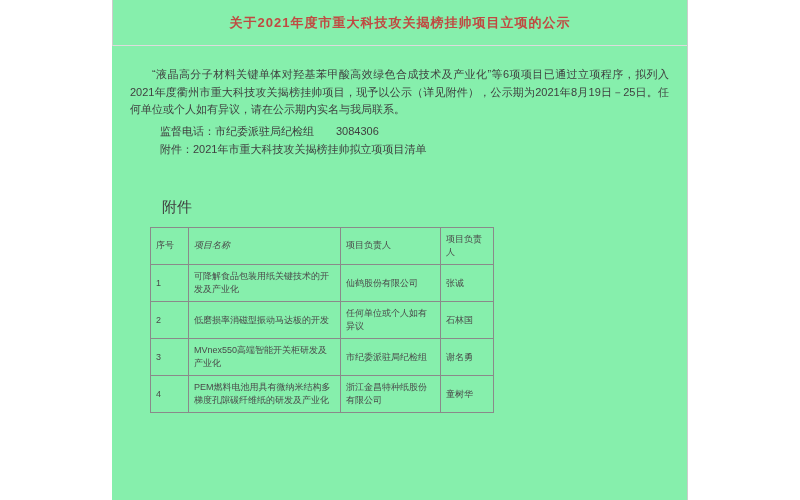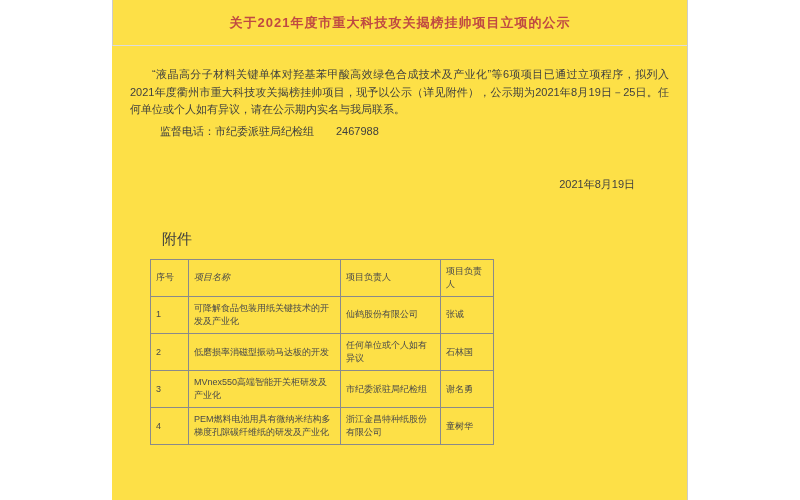--- a/index.html
+++ b/index.html
@@ -1,19 +1,19 @@
 <!DOCTYPE html>
 <html><head>
 <meta charset="utf-8">
 <style>
   * { margin:0; padding:0; box-sizing:border-box; }
   html,body { width:800px; height:500px; background:#ffffff; overflow:hidden;
     font-family:"Liberation Sans","DejaVu Sans",sans-serif; color:#3f3f3f; }
   .page-column { position:absolute; left:112px; top:0; width:576px; height:500px;
-    background:#fde047; border-right:1px solid #cccccc; }
+    background:#86efac; border-right:1px solid #cccccc; }
   .doc-header { height:46px; border-bottom:1px solid #dcdcdc; border-left:1px solid #cccccc;
     display:flex; align-items:center; justify-content:center; }
   .doc-title { color:#c04a42; font-weight:bold; font-size:13px; letter-spacing:1px; }
   .doc-body { padding:20px 18px 0 18px; font-size:11px; line-height:1.6; }
   .notice-paragraph { text-indent:2em; text-align:justify; }
   .contact-block { margin-top:4px; margin-left:30px; }
   .contact-block div { margin-top:1px; }
   .signature-block { margin-top:36px; text-align:right; padding-right:34px; line-height:1.5; }
   .signature-block div { margin-top:2px; }
   .attachment-section { margin-top:34px; }
@@ -33,25 +33,25 @@
 <div class="page-column">
 
   <div class="doc-header">
     <div class="doc-title">关于2021年度市重大科技攻关揭榜挂帅项目立项的公示</div>
   </div>
 
   <div class="doc-body">
     <p class="notice-paragraph">“液晶高分子材料关键单体对羟基苯甲酸高效绿色合成技术及产业化”等6项项目已通过立项程序，拟列入2021年度衢州市重大科技攻关揭榜挂帅项目，现予以公示（详见附件），公示期为2021年8月19日－25日。任何单位或个人如有异议，请在公示期内实名与我局联系。</p>
 
     <div class="contact-block">
-      <div>监督电话：市纪委派驻局纪检组　　2467988</div>
+      <div>监督电话：市纪委派驻局纪检组　　3084306</div>
+      <div>附件：2021年市重大科技攻关揭榜挂帅拟立项项目清单</div>
     </div>
 
     <div class="signature-block">
-      <div>2021年8月19日</div>
     </div>
 
     <div class="attachment-section">
       <div class="attachment-label">附件</div>
 
       <table class="project-table">
         <colgroup>
             <col class="c-no">
             <col class="c-name">
             <col class="c-org">

